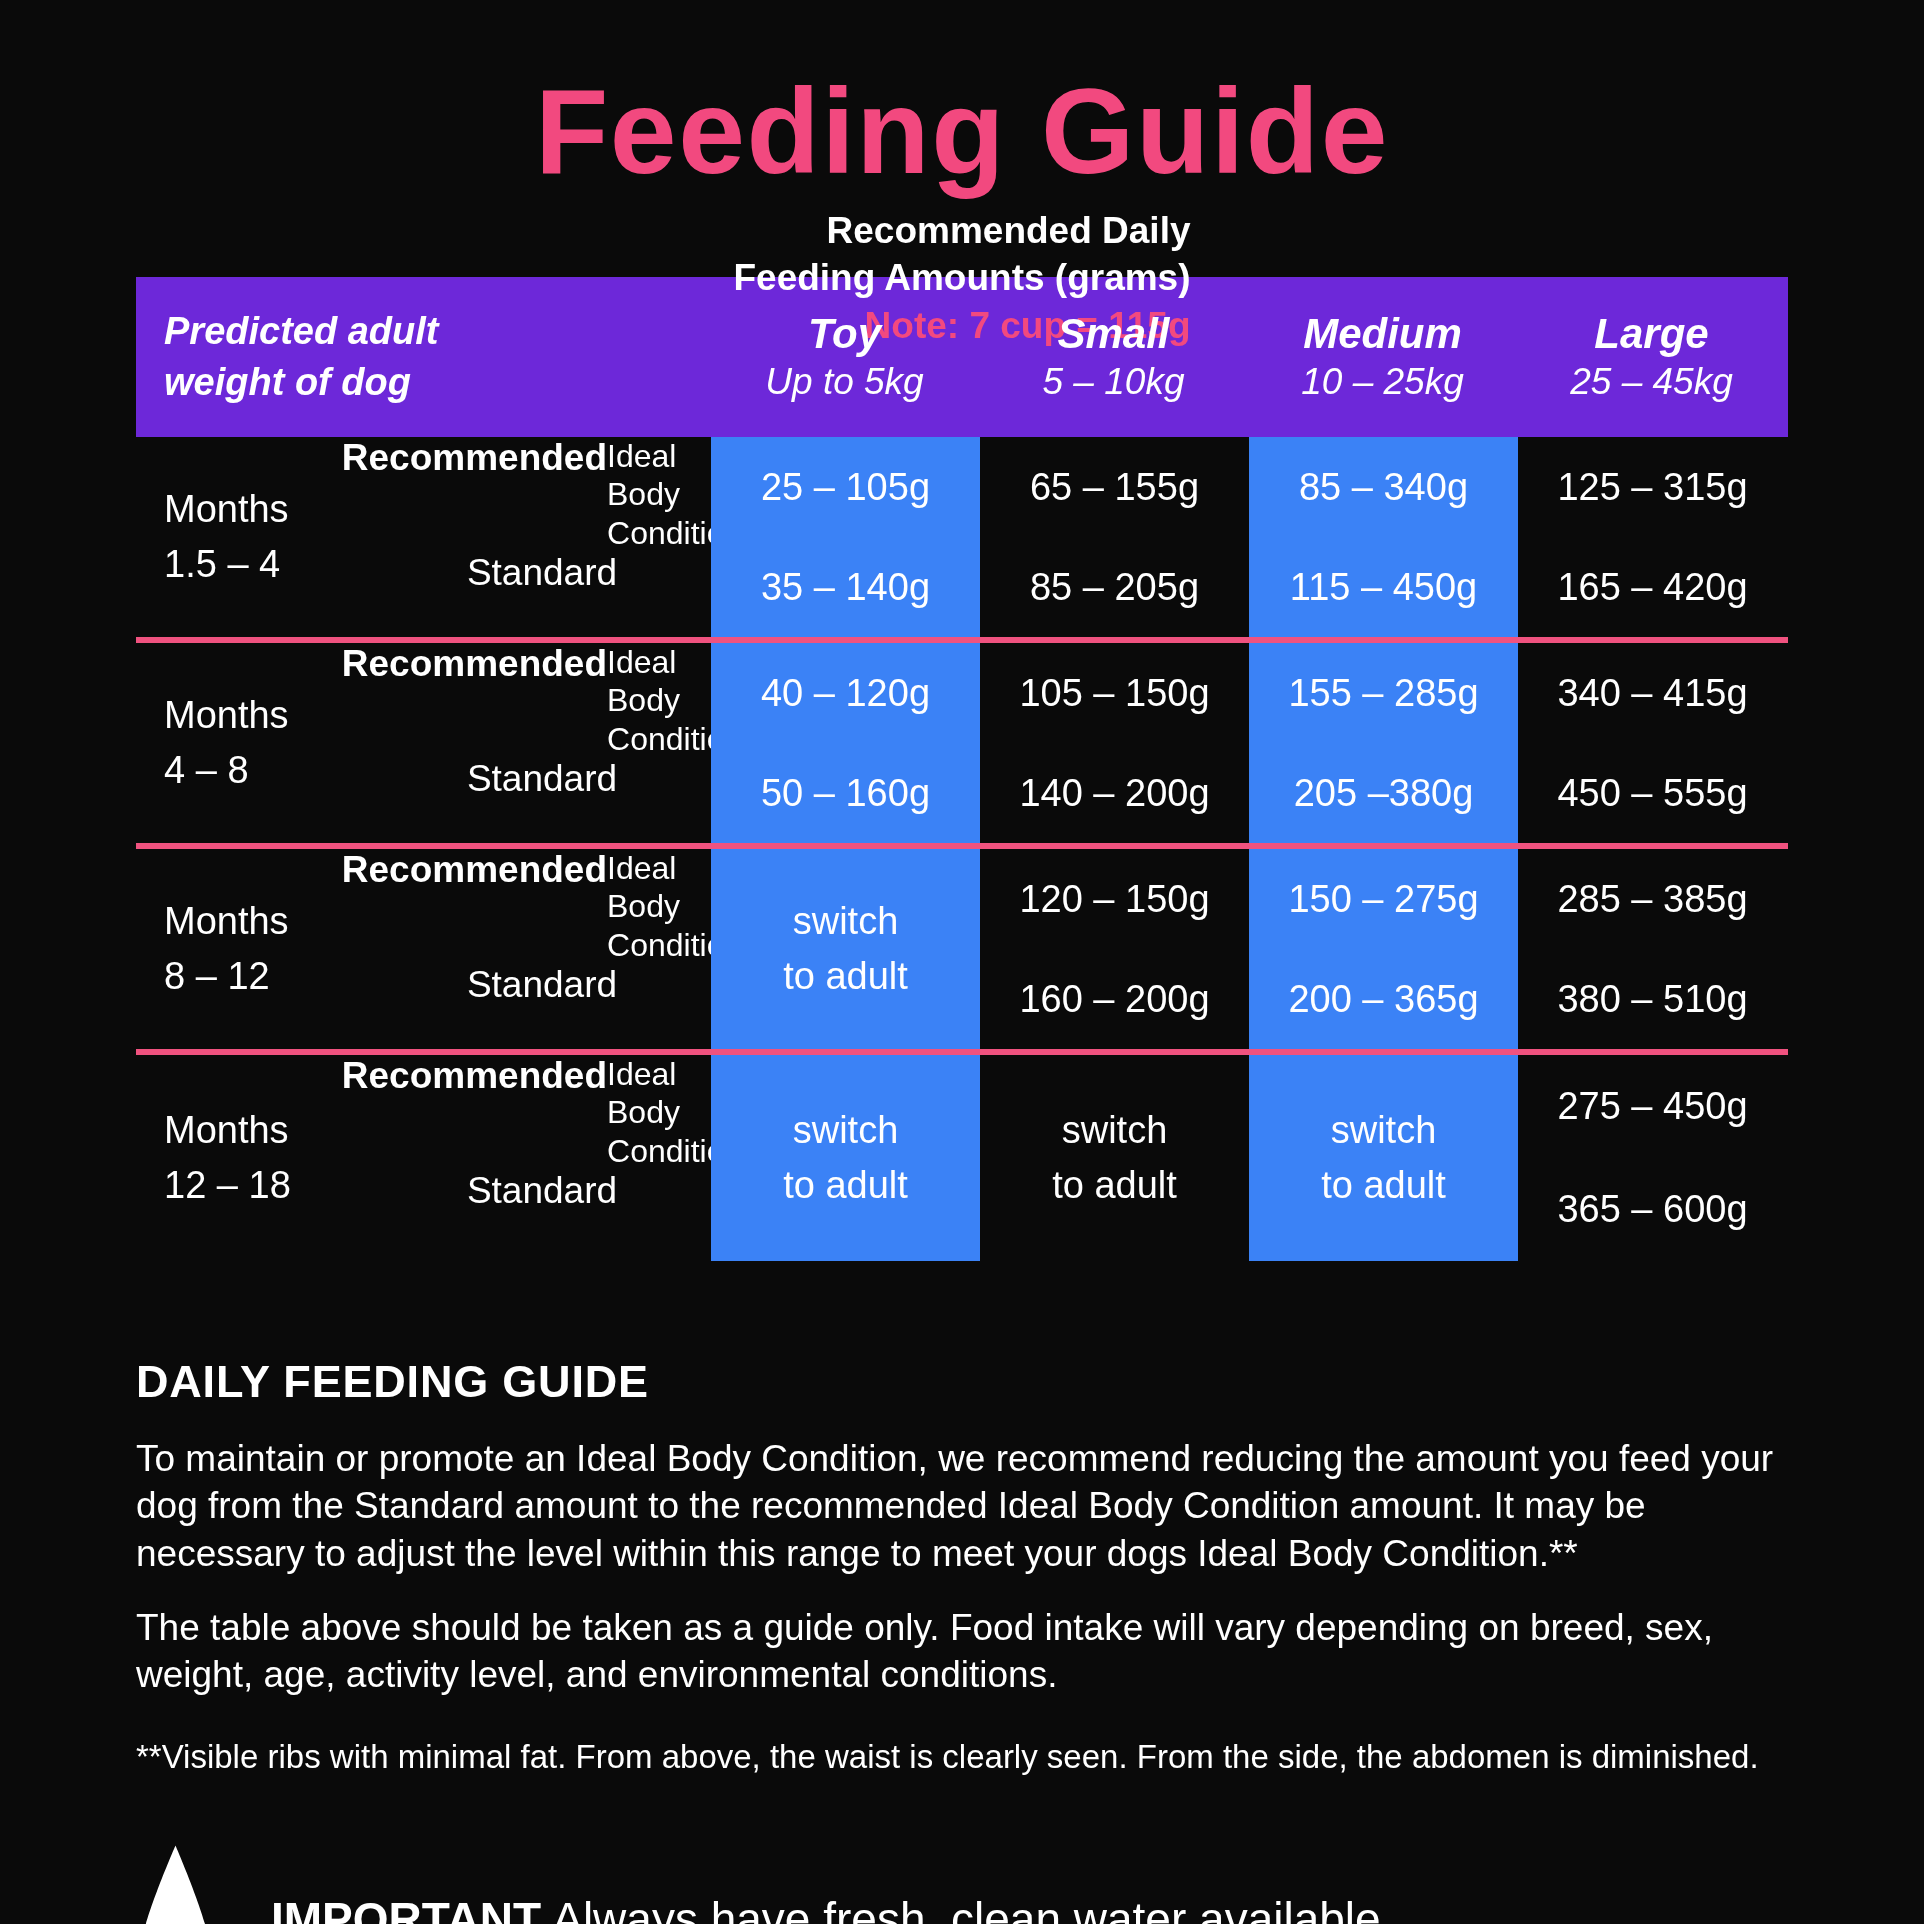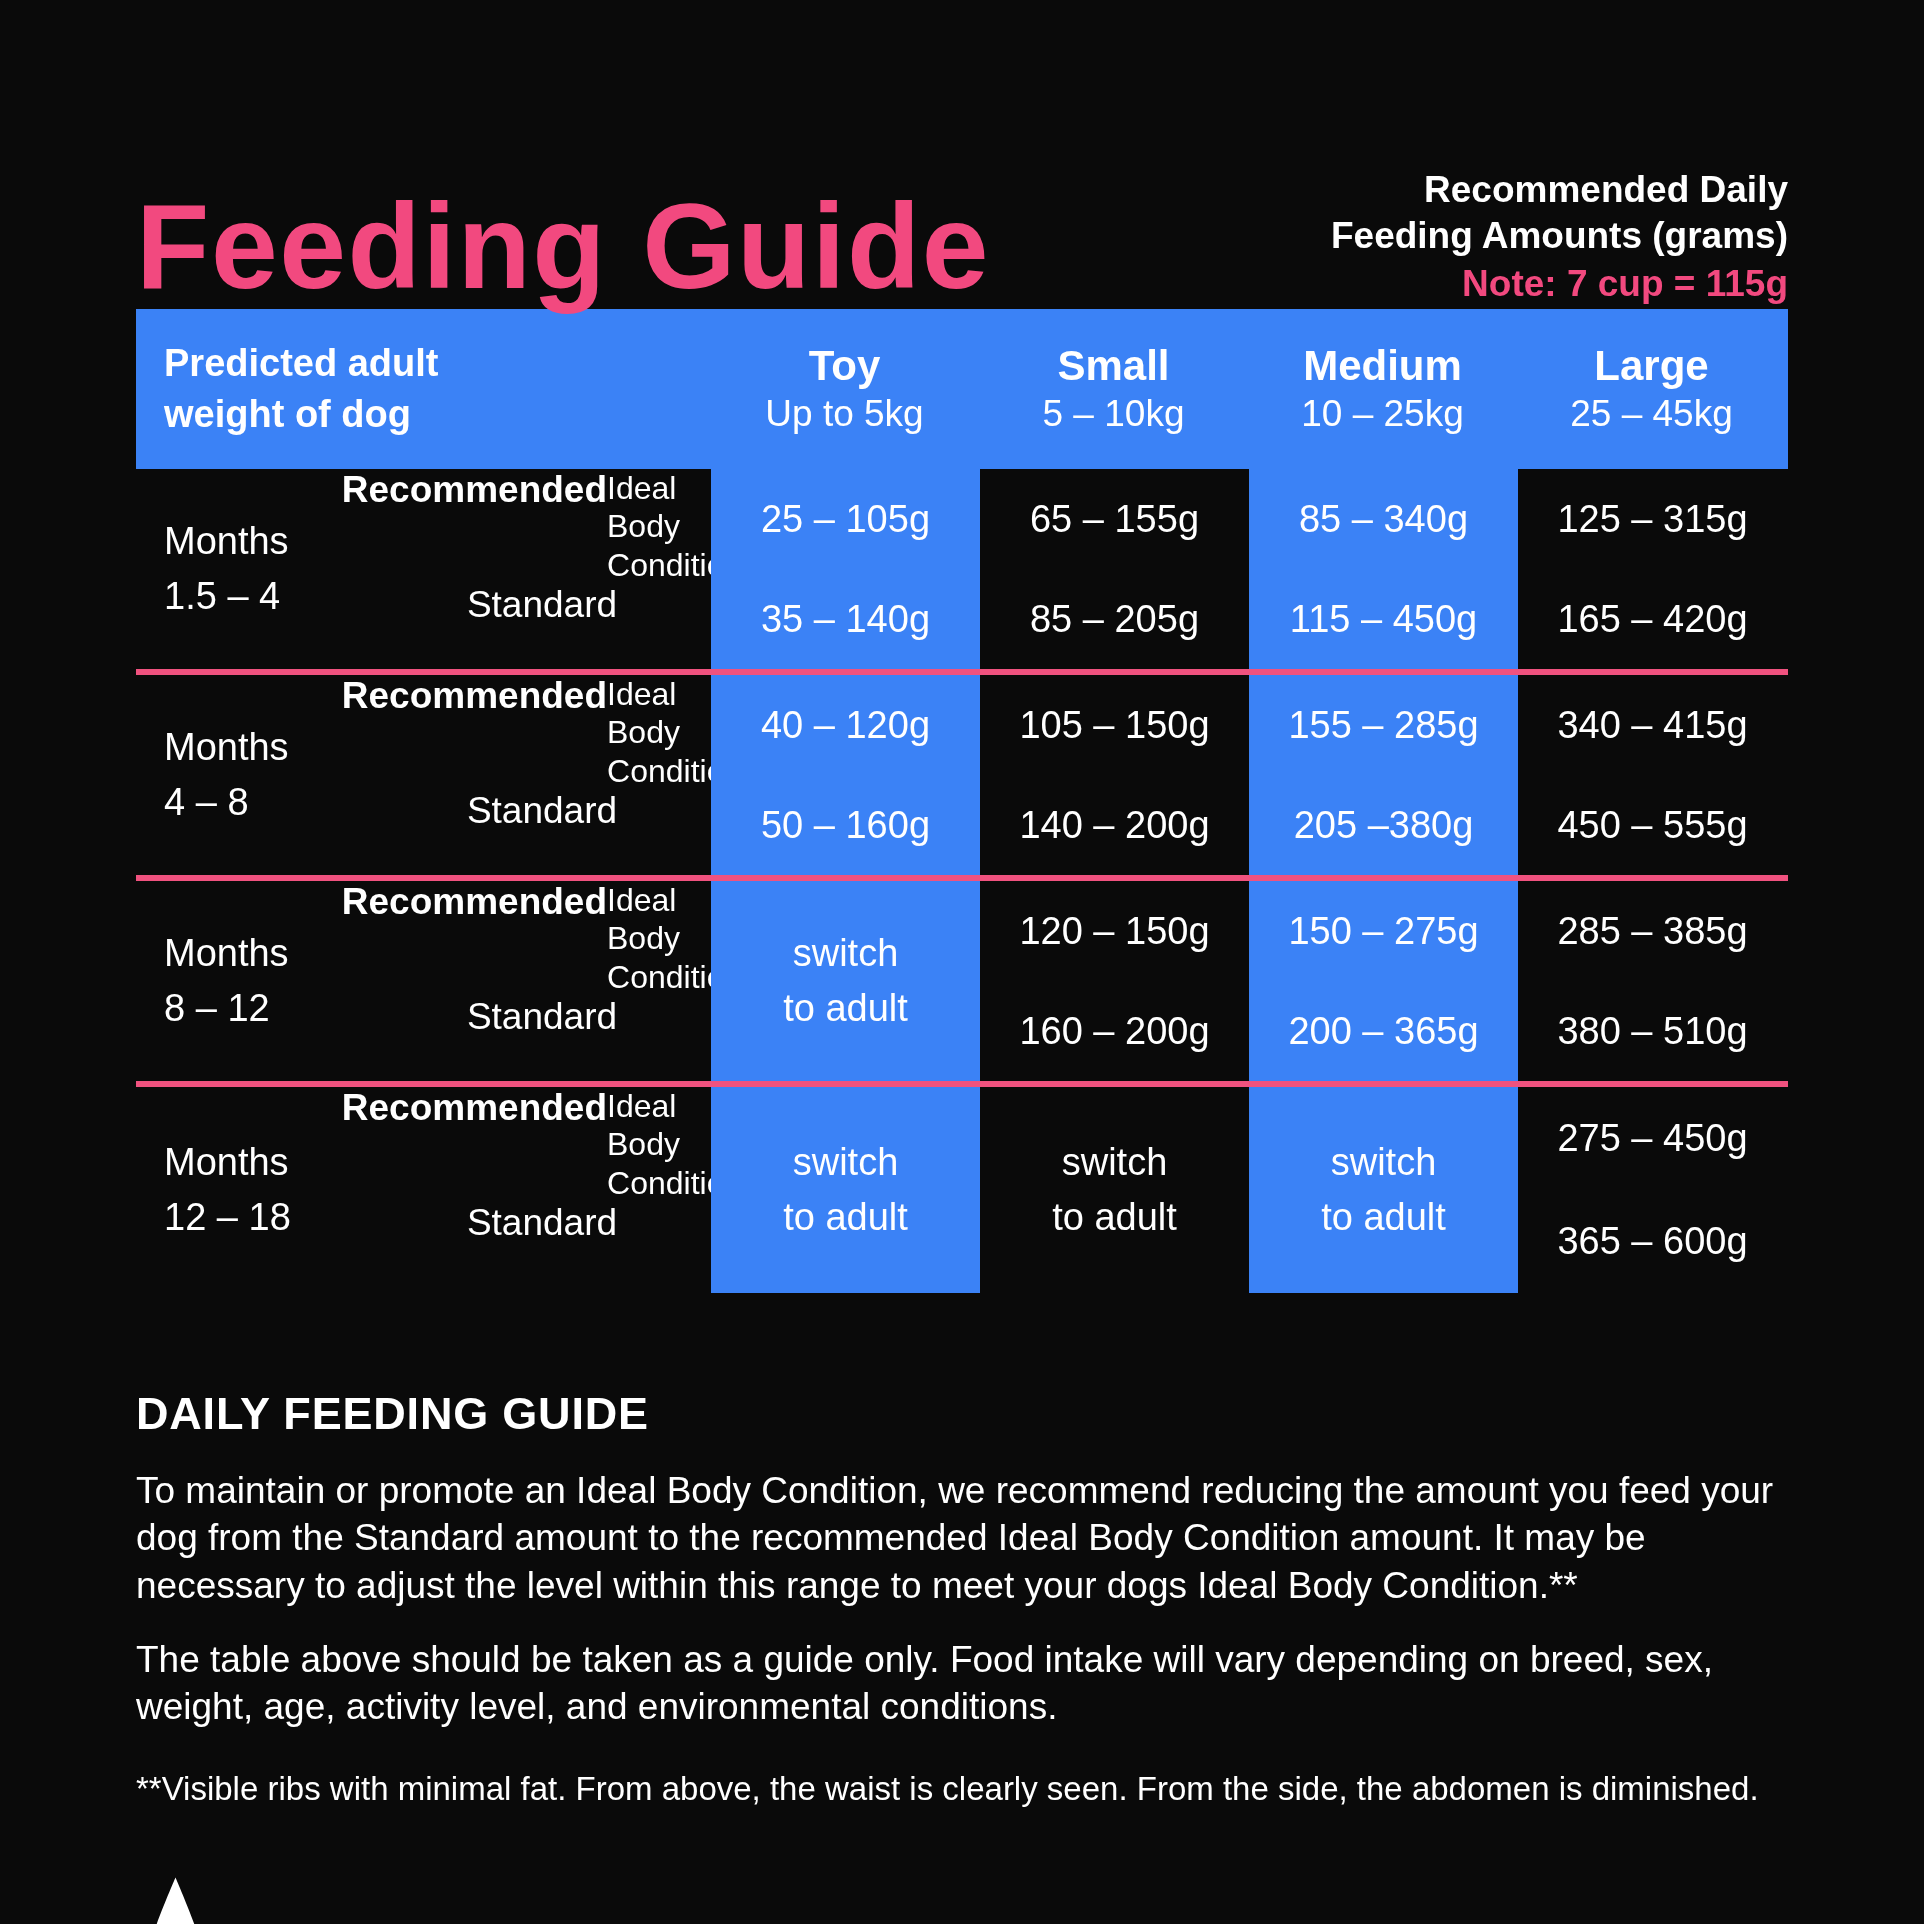--- a/index.html
+++ b/index.html
@@ -7,31 +7,31 @@
     width:1925px; height:1925px;
     background:#0a0a0a;
     color:#ffffff;
     font-family:"Liberation Sans","DejaVu Sans",sans-serif;
     overflow:hidden;
   }
   .content { padding:0 136px; width:1652px; }
   .pre { white-space:pre-line; }
 
   
-  .header-row { display:flex; justify-content:space-between; align-items:flex-end; padding-top:100px; height:209px; box-sizing:content-box; }
+  .header-row { display:flex; justify-content:space-between; align-items:center; padding-top:68px; height:209px; box-sizing:content-box;flex-direction:column; }
   .title { margin:0; font-size:120px; font-weight:700; letter-spacing:1.6px; color:#F2497F; line-height:1.05; }
   .header-right { text-align:right; padding-top:14.4px; }
   .hr-line { font-size:37px; font-weight:700; line-height:1.25; color:#ffffff; }
   .hr-note { font-size:37px; font-weight:700; line-height:1.35; color:#F2497F; }
 
   
   .table { width:1652px; }
   .band {
     display:grid; grid-template-columns:574px 269px 269px 269px 269px;
-    height:160px; background:#3b82f6; align-items:center;
+    height:160px; background:#6d28d9; align-items:center;font-style:italic;
   }
   .band-corner { font-size:38px; font-weight:700; line-height:1.35; padding-left:28px; }
   .band-col { text-align:center; }
   .band-name { font-size:42px; font-weight:700; line-height:1.2; }
   .band-range { font-size:37px; font-weight:400; line-height:1.25; }
 
   .trow {
     display:grid; grid-template-columns:233px 342px 269px 269px 269px 269px;
     height:206px; box-sizing:border-box;
   }

